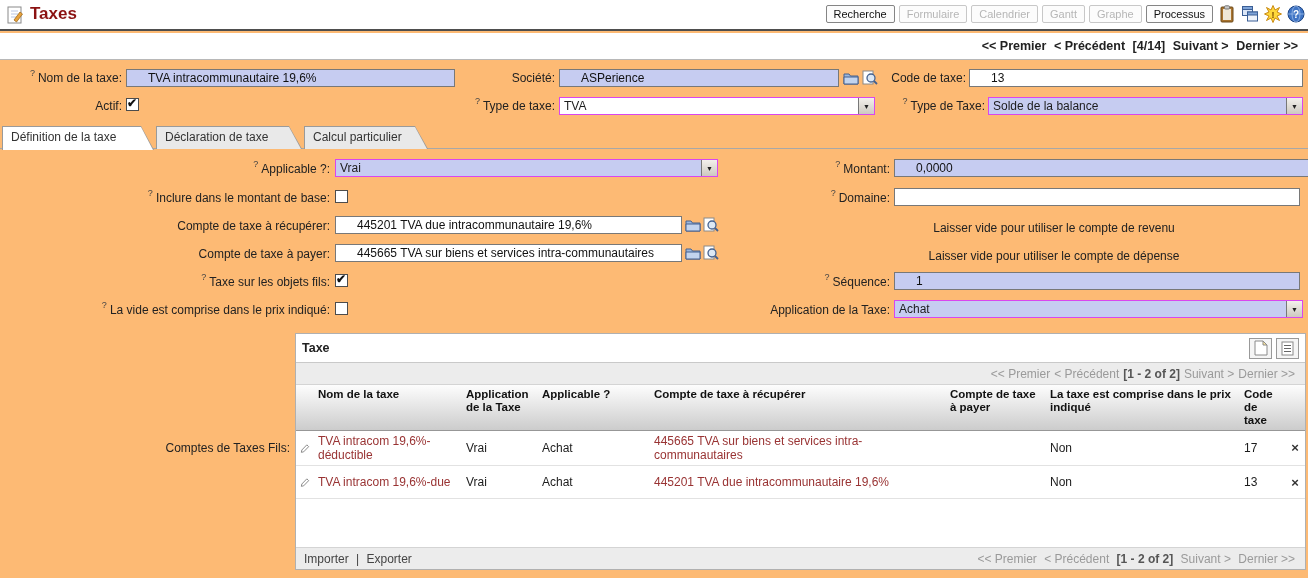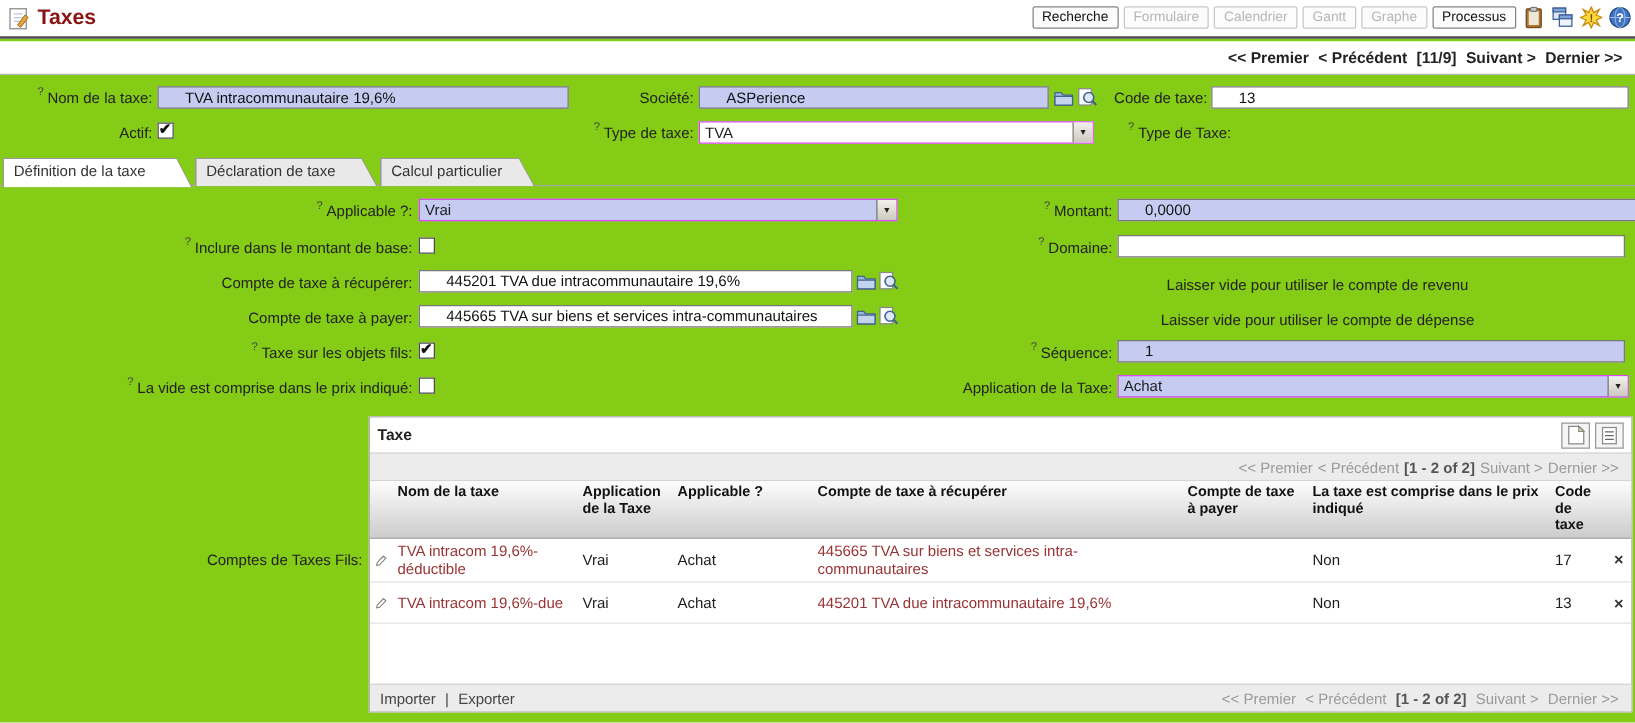--- a/index.html
+++ b/index.html
@@ -1,18 +1,18 @@
 <!DOCTYPE html>
 <html><head>
 <meta charset="utf-8">
 <style>
   * { box-sizing: border-box; }
   html,body { margin:0; padding:0; background:#fff; }
   #app {
-    position:relative; width:1308px; height:578px; background:#84cc16; overflow:hidden;
+    position:relative; width:1308px; height:578px; background:#fdba74; overflow:hidden;
     font-family:"Liberation Sans", sans-serif; font-size:12px; color:#1c1c1c;
   }
   
   .hdr { position:absolute; top:0; left:0; width:100%; height:31px; border-bottom:2px solid #4e4e4e; background:#fff; }
   .hdr-title { position:absolute; left:30px; top:4px; font-size:17px; font-weight:bold; color:#8b1212; }
   .title-ic { position:absolute; left:5px; top:5px; }
   .hdr-right { position:absolute; right:3px; top:4px; display:flex; gap:4px; align-items:center; }
   .vbtn { font-size:11px; padding:2px 7px; background:#fcfcfc; border:1px solid #858585; border-radius:2px; color:#111; white-space:nowrap; }
   .vbtn[data-enabled="false"] { color:#b6b6b6; border-color:#c8c8c8; }
   .hico { width:19px; height:19px; display:flex; align-items:center; justify-content:center; }
@@ -119,21 +119,21 @@
             <text x="9" y="12.8" font-size="10" font-weight="bold" text-anchor="middle" fill="#fff">?</text>
           </svg>
       </span>
     </div>
   </div>
 
   <div class="tbar">
     <div class="tbar-pg">
       <span>&lt;&lt; Premier</span>
       <span>&lt; Précédent</span>
-      <span>[11/9]</span>
+      <span>[4/14]</span>
       <span>Suivant &gt;</span>
       <span>Dernier &gt;&gt;</span>
     </div>
   </div>
 
   <div class="lbl" style="left:0;width:122px;top:71px"><span class="hm">?</span><span>Nom de la taxe:</span></div>
   <input class="fld blue" style="left: 126px; top: 69px; width: 329px;" value="TVA intracommunautaire 19,6%">
 
   <div class="lbl" style="left:455px;width:100px;top:71px">Société:</div>
   <input class="fld blue" style="left: 559px; top: 69px; width: 280px;" value="ASPerience">
@@ -157,20 +157,24 @@
   <div class="lbl" style="left:0;width:122px;top:99px">Actif:</div>
   <span class="cb checked" style="left:126px;top:98px"></span>
 
   <div class="lbl" style="left:425px;width:130px;top:99px"><span class="hm">?</span><span>Type de taxe:</span></div>
   <div class="sel" style="left:559px;top:97px;width:316px">
     <span>TVA</span>
     <span class="arrow">▼</span>
   </div>
 
   <div class="lbl" style="left:855px;width:130px;top:99px"><span class="hm">?</span><span>Type de Taxe:</span></div>
+  <div class="sel blue" style="left:988px;top:97px;width:315px">
+    <span>Solde de la balance</span>
+    <span class="arrow">▼</span>
+  </div>
 
   <div class="tabs">
     <div class="tab active" style="left:2px;width:152px">
       <span class="shape"></span>
         <span class="shape-in"></span>
       <span class="tlabel">Définition de la taxe</span>
     </div>
     <div class="tab" style="left:156px;width:146px">
       <span class="shape"></span>
         <span class="shape-in"></span>

